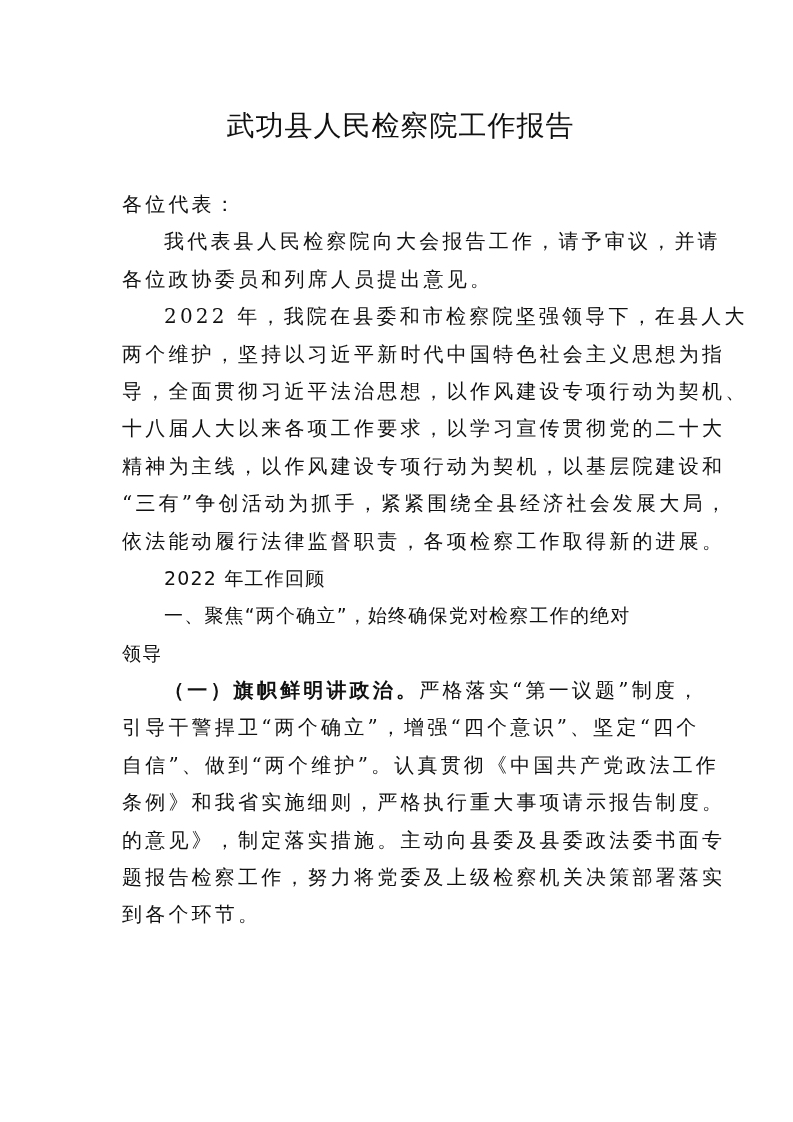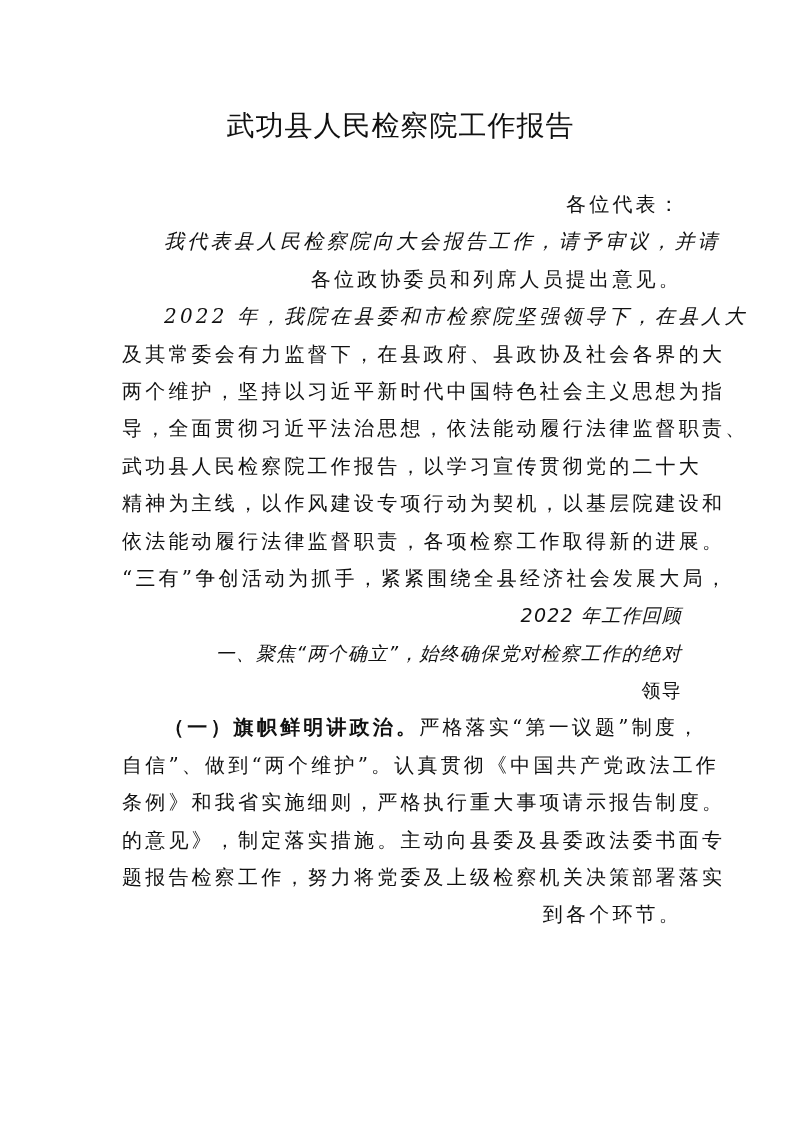--- a/index.html
+++ b/index.html
@@ -41,23 +41,22 @@
       top: 186px;
       width: 560px;
     }
     .line {
       display: block;
       height: 37.4px;
       line-height: 37.4px;
       font-size: 20px;
       white-space: nowrap;
       letter-spacing: 3.2px;
-      text-align: right;
     }
-    .indent { padding-left: 42px; font-style: italic; }
+    .indent { padding-left: 42px; }
     .indent-sm { padding-left: 42px; }
     .bold { font-weight: bold; margin-top: 41px; }
     .heading {
       font-family: "DejaVu Sans", "Liberation Sans", sans-serif;
       letter-spacing: 1.2px;
       font-size: 19px;
     }
   </style>
 </head>
 <body>
@@ -70,38 +69,38 @@
 
     <span class="line">各位代表：</span>
 
     <div>
       <span class="line indent">我代表县人民检察院向大会报告工作，请予审议，并请</span>
       <span class="line">各位政协委员和列席人员提出意见。</span>
     </div>
 
     <div>
       <span class="line indent">2022 年，我院在县委和市检察院坚强领导下，在县人大</span>
-      <span class="line">及其常委会有力监督下，在县政府、县政协及社会各界的大</span>
       <span class="line">两个维护，坚持以习近平新时代中国特色社会主义思想为指</span>
-      <span class="line">导，全面贯彻习近平法治思想，依法能动履行法律监督职责、</span>
-      <span class="line">武功县人民检察院工作报告，以学习宣传贯彻党的二十大</span>
+      <span class="line">导，全面贯彻习近平法治思想，以作风建设专项行动为契机、</span>
+      <span class="line">十八届人大以来各项工作要求，以学习宣传贯彻党的二十大</span>
       <span class="line">精神为主线，以作风建设专项行动为契机，以基层院建设和</span>
+      <span class="line">“三有”争创活动为抓手，紧紧围绕全县经济社会发展大局，</span>
       <span class="line">依法能动履行法律监督职责，各项检察工作取得新的进展。</span>
-      <span class="line">“三有”争创活动为抓手，紧紧围绕全县经济社会发展大局，</span>
     </div>
 
     <span class="line indent heading">2022 年工作回顾</span>
 
     <div>
       <span class="line indent heading">一、聚焦“两个确立”，始终确保党对检察工作的绝对</span>
       <span class="line heading">领导</span>
     </div>
 
     <div>
       <span class="line indent-sm"><span class="bold">（一）旗帜鲜明讲政治。</span><span>严格落实“第一议题”制度，</span></span>
+      <span class="line">引导干警捍卫“两个确立”，增强“四个意识”、坚定“四个</span>
       <span class="line">自信”、做到“两个维护”。认真贯彻《中国共产党政法工作</span>
       <span class="line">条例》和我省实施细则，严格执行重大事项请示报告制度。</span>
       <span class="line">的意见》，制定落实措施。主动向县委及县委政法委书面专</span>
       <span class="line">题报告检察工作，努力将党委及上级检察机关决策部署落实</span>
       <span class="line">到各个环节。</span>
     </div>
 
   </div>
 </div>
 

